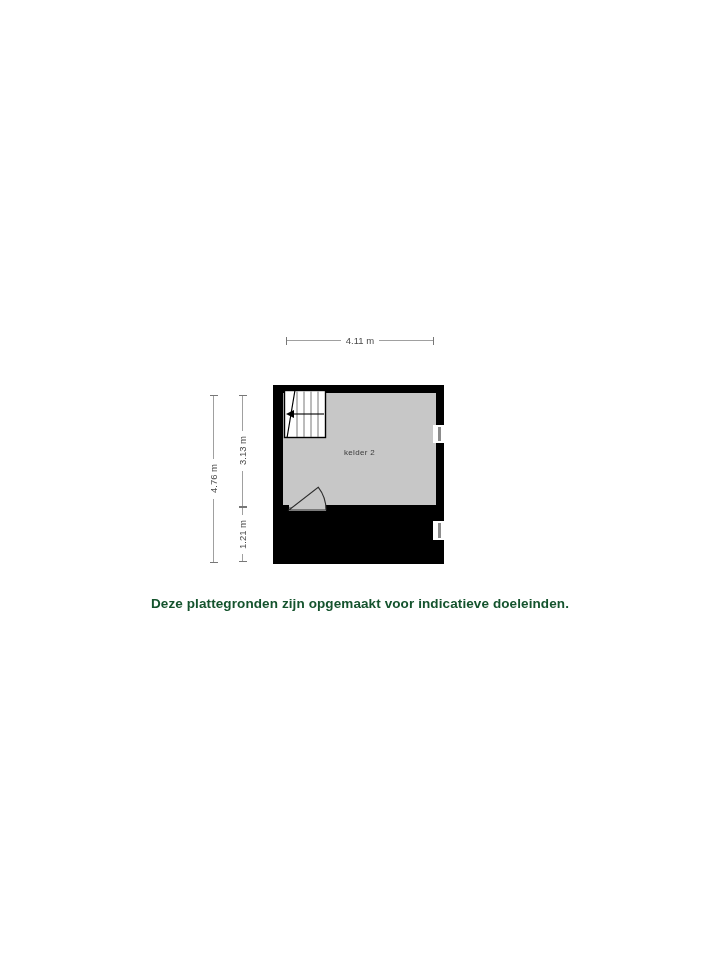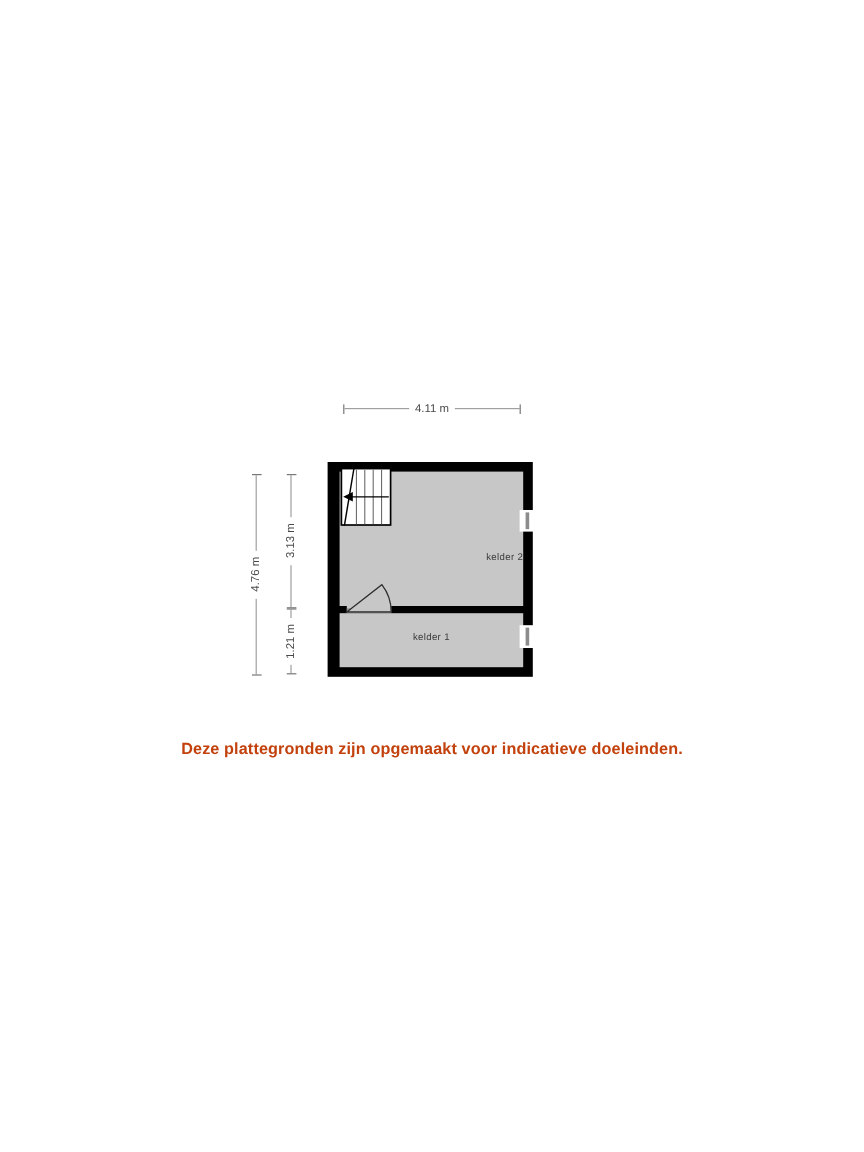--- a/index.html
+++ b/index.html
@@ -59,21 +59,21 @@
   .room { position: absolute; background: #c7c7c7; }
   #room-k2 { left: 10px; top: 8px;   width: 153px; height: 112px; }
   #room-k1 { left: 10px; top: 126px; width: 153px; height: 45px; }
   .room-label {
     position: absolute; left: 0; right: 0;
     text-align: center;
     font-size: 8px;
     color: #3a3a3a;
     letter-spacing: 0.3px;
   }
-  #room-k2 .room-label { top: 67px; text-align: right; }
+  #room-k2 .room-label { top: 55px; }
   #room-k1 .room-label { top: 15px; }
 
   .threshold {
     position: absolute;
     left: 16px; top: 120px;
     width: 37px; height: 6px;
     background: #c7c7c7;
   }
   .threshold-bar { margin-top: 2px; height: 2px; background: #8a8a8a; }
 
@@ -91,27 +91,27 @@
   .glass {
     position: absolute;
     left: 4.5px; top: 2px; bottom: 2px;
     width: 3px;
     background: #8c8c8c;
   }
 
   
   .disclaimer {
     position: absolute;
-    left: 0; top: 615px;
+    left: 0; top: 595px;
     width: 720px;
     text-align: center;
     font-size: 13.5px;
     font-weight: bold;
     line-height: 17px;
-    color: #c2410c;
+    color: #14532d;
     letter-spacing: 0.1px;
   }
 </style>
 </head>
 <body>
 
 <div class="canvas">
 
   <div class="dim-h" id="dim-top">
     <span class="tick-v"></span>
@@ -144,23 +144,20 @@
     <span class="dline-v"></span>
     <span class="tick-h"></span>
   </div>
 
   <div class="plan">
 
     <div class="room" id="room-k2">
       <span class="room-label">kelder 2</span>
     </div>
 
-    <div class="room" id="room-k1">
-      <span class="room-label">kelder 1</span>
-    </div>
 
     <div class="threshold">
       <div class="threshold-bar"></div>
     </div>
 
     <svg class="door-svg" width="44" height="33" viewBox="0 0 44 33">
       <path d="M2 30 L31.2 7.2 A37 37 0 0 1 39 30 Z" fill="#c7c7c7" stroke="#2e2e2e" stroke-width="1.1"></path>
     </svg>
 
     <svg class="stair-svg" width="48" height="53" viewBox="0 0 48 53">

